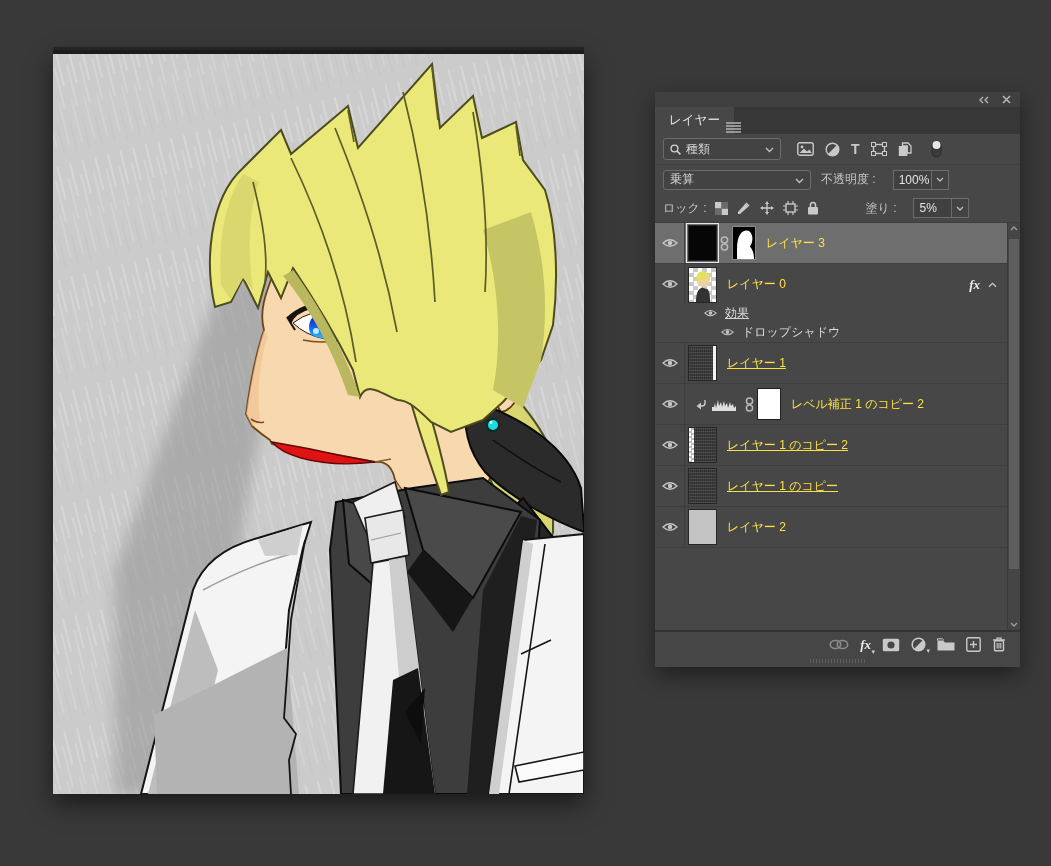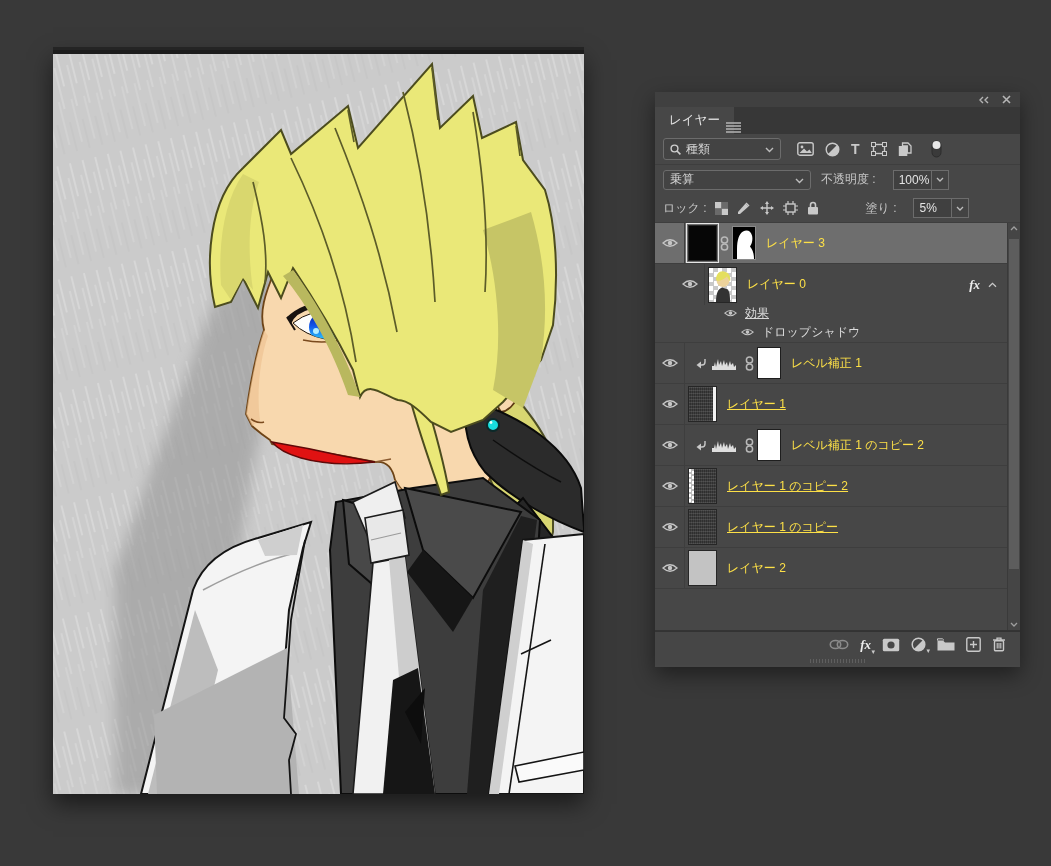--- a/index.html
+++ b/index.html
@@ -64,21 +64,21 @@
   .lname { margin-left:10px; color:#fde047; white-space:nowrap; }
   .lname.u { text-decoration:underline; }
   .chain { margin:0 2px; flex:none; }
   .clip { margin:0 4px 0 8px; flex:none; }
   .hist { margin-right:6px; flex:none; }
   .fxarea { position:absolute; right:10px; display:flex; align-items:center; gap:8px; }
   .fxtag { font-family:"Liberation Serif","DejaVu Serif",serif; font-style:italic;
     font-weight:bold; color:#ececec; font-size:13px; }
   .subrow { display:flex; align-items:center; background:#474747; }
   .subrow .slab { margin-left:8px; color:#dcdcdc; }
-  .fx-block { border-bottom:1px solid #3e3e3e;padding-left:20px; }
+  .fx-block { border-bottom:1px solid #3e3e3e; }
 
   
   .vscroll { position:absolute; top:0; right:0; bottom:0; width:13px; background:#454545;
     border-left:1px solid #3a3a3a; }
   .vthumb { position:absolute; left:1px; right:1px; top:16px; height:330px; background:#5d5d5d; }
   .sarr { position:absolute; left:0; right:0; display:flex; justify-content:center; }
   .sarr.up { top:3px; } .sarr.dn { bottom:3px; }
 
   
   .p-footer { height:26px; display:flex; align-items:center; justify-content:flex-end;
@@ -412,43 +412,20 @@
             </div>
           </div>
           <div class="lrow">
             <div class="eyecell">
               <svg width="16" height="10.08" viewBox="0 0 16 10">
   <path d="M1,5 Q8,-1.5 15,5 Q8,11.5 1,5 Z" fill="none" stroke="#c6c6c6" stroke-width="1.3"></path>
   <circle cx="8" cy="5" r="2.2" fill="#c6c6c6"></circle>
               </svg>
             </div>
             <div class="rbody">
-              <svg class="clip" width="12" height="12" viewBox="0 0 12 12">
-  <path d="M9,2 L9,5 Q9,8 6,8 L4,8" fill="none" stroke="#c9c9c9" stroke-width="1.4"></path>
-  <path d="M5,4.5 L0.5,8 L5,11.5 Z" fill="#c9c9c9"></path>
-              </svg>
-              <svg class="hist" width="24" height="14" viewBox="0 0 24 14">
-  <path d="M0,14 L0,10 L2,10 L3,6 L4,11 L6,3 L7,9 L9,5 L10,10 L12,4 L13,9 L15,6 L16,11 L18,5 L19,9 L21,7 L22,11 L24,9 L24,14 Z" fill="#dedede"></path>
-              </svg>
-              <svg class="chain" width="11" height="17" viewBox="0 0 11 17">
-  <circle cx="5.5" cy="5" r="3.1" fill="none" stroke="#b9b9b9" stroke-width="1.5"></circle>
-  <circle cx="5.5" cy="12" r="3.1" fill="none" stroke="#b9b9b9" stroke-width="1.5"></circle>
-              </svg>
-              <div class="maskthumb"></div>
-              <span class="lname">レベル補正 1</span>
-            </div>
-          </div>
-          <div class="lrow">
-            <div class="eyecell">
-              <svg width="16" height="10.08" viewBox="0 0 16 10">
-  <path d="M1,5 Q8,-1.5 15,5 Q8,11.5 1,5 Z" fill="none" stroke="#c6c6c6" stroke-width="1.3"></path>
-  <circle cx="8" cy="5" r="2.2" fill="#c6c6c6"></circle>
-              </svg>
-            </div>
-            <div class="rbody">
               <div class="thumb t-noise rstripe"></div>
               <span class="lname u">レイヤー 1</span>
             </div>
           </div>
           <div class="lrow">
             <div class="eyecell">
               <svg width="16" height="10.08" viewBox="0 0 16 10">
   <path d="M1,5 Q8,-1.5 15,5 Q8,11.5 1,5 Z" fill="none" stroke="#c6c6c6" stroke-width="1.3"></path>
   <circle cx="8" cy="5" r="2.2" fill="#c6c6c6"></circle>
               </svg>

